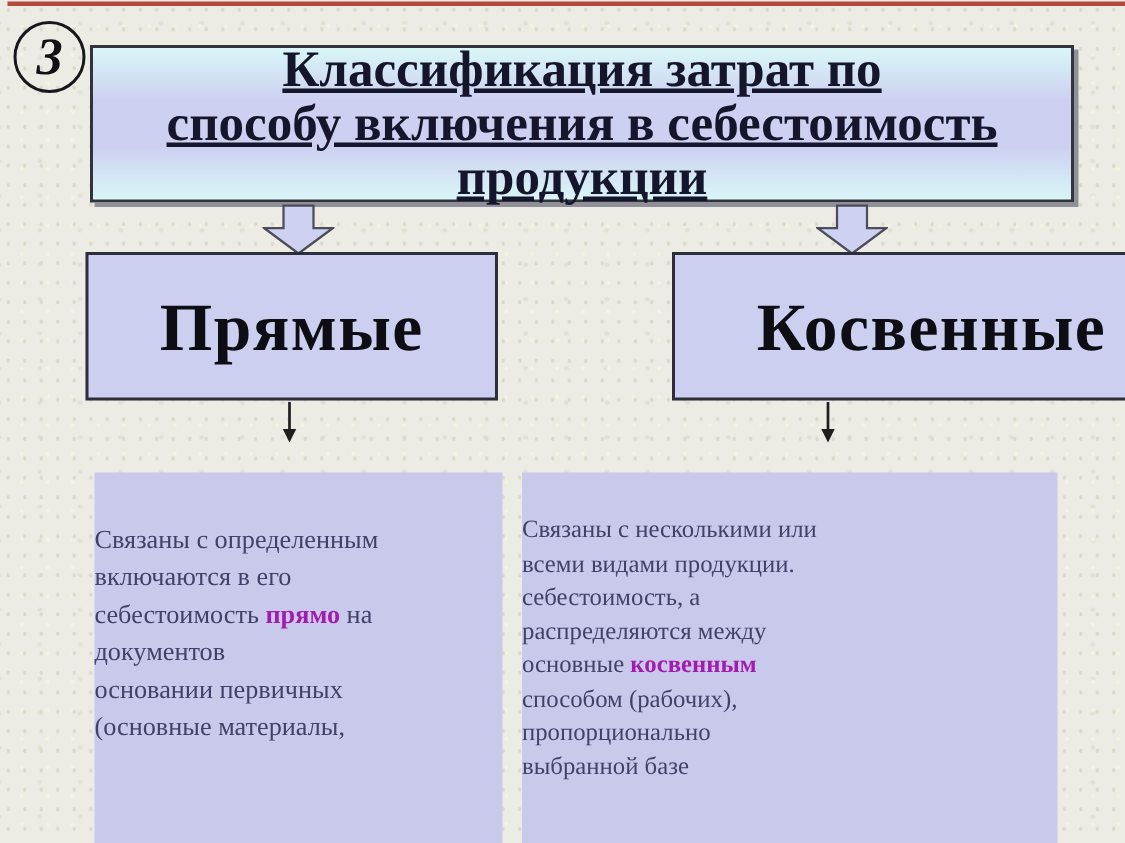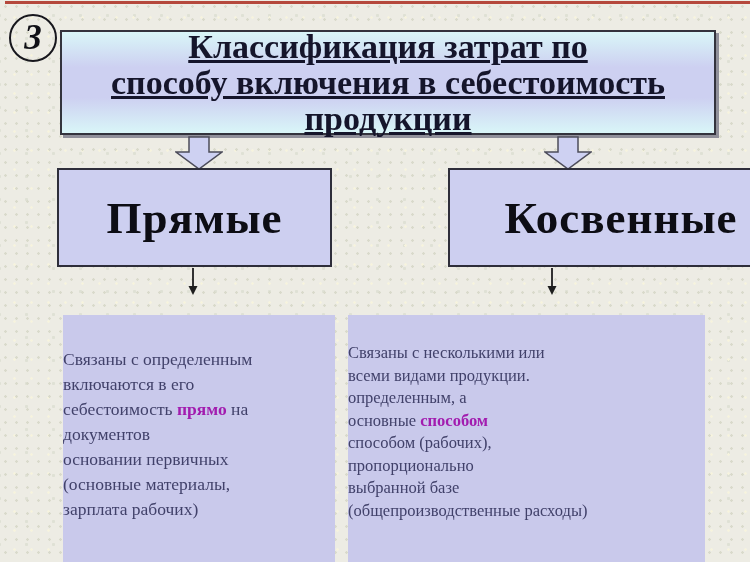--- a/index.html
+++ b/index.html
@@ -105,27 +105,26 @@
     <polygon points="2.5,18 11.5,18 7,27" fill="#1e1e1e"></polygon>
   </svg>
 
   <div class="text-box lt">
     <div>Связаны с определенным</div>
     <div>включаются в его</div>
     <div><span>себестоимость </span><b>прямо</b><span> на</span></div>
     <div>документов</div>
     <div>основании первичных</div>
     <div>(основные материалы,</div>
-    <div>зарплата рабочих)</div>
   </div>
 
   <div class="text-box rt">
     <div>Связаны с несколькими или</div>
     <div>всеми видами продукции.</div>
-    <div>определенным, а</div>
-    <div><span>основные </span><b>способом</b><span></span></div>
+    <div>себестоимость, а</div>
+    <div>распределяются между</div>
+    <div><span>основные </span><b>косвенным</b><span></span></div>
     <div>способом (рабочих),</div>
     <div>пропорционально</div>
     <div>выбранной базе</div>
-    <div>(общепроизводственные расходы)</div>
   </div>
 
 </div>
 
 </body></html>

